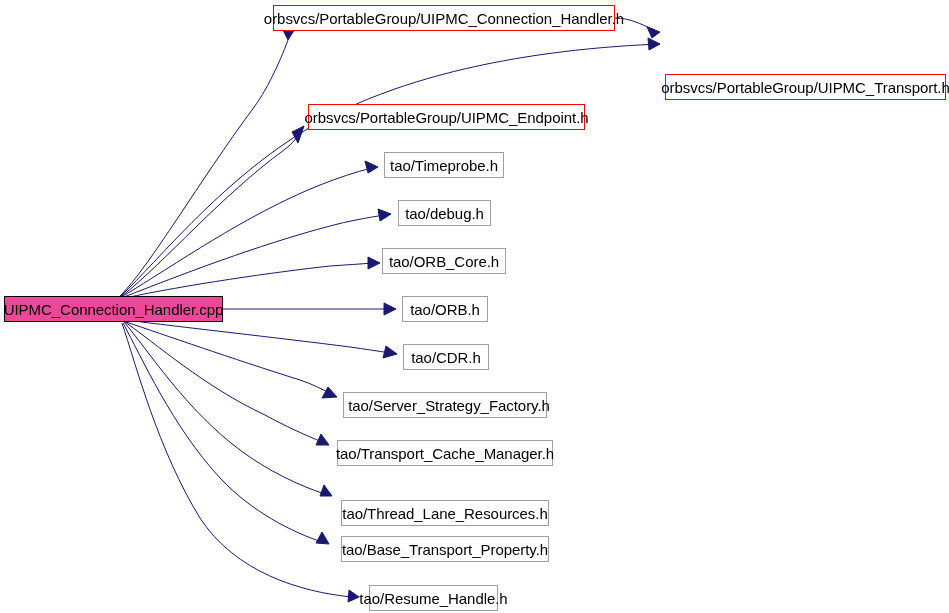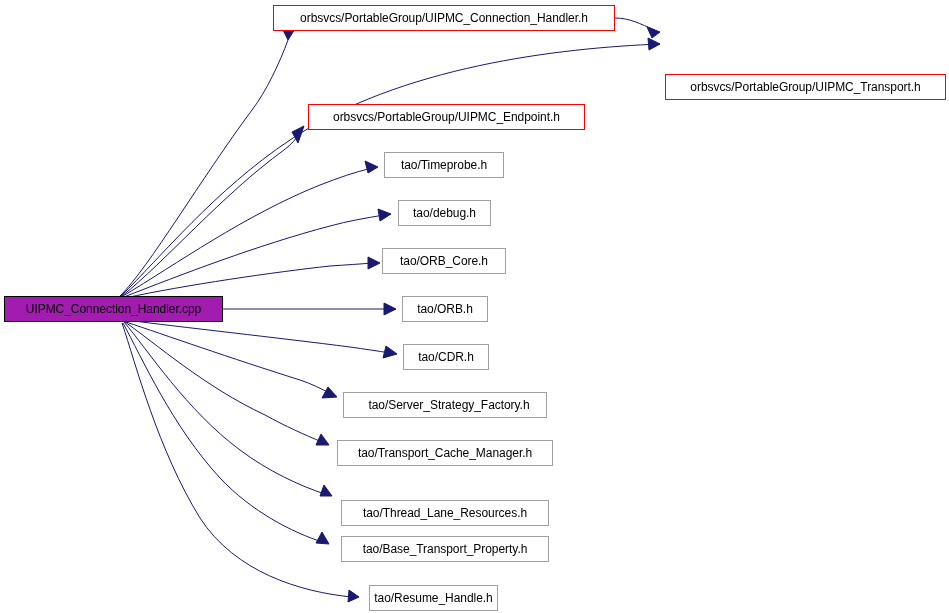--- a/index.html
+++ b/index.html
@@ -36,31 +36,31 @@
     position: absolute;
     box-sizing: border-box;
     display: flex;
     align-items: center;
     justify-content: center;
     background: #ffffff;
     border: 1px solid #a0a0a0;
     white-space: nowrap;
   }
   .node-box.root {
-    background: #a21caf;
+    background: #ec4899;
     border: 1px solid #000000;
     justify-content: center;
   }
   .node-box.ext {
     background: #ffffff;
     border: 1px solid #ff0000;
   }
   .node-label {
     font-family: "Liberation Sans", sans-serif;
-    font-size: 12px;
+    font-size: 15px;
     color: #000000;
     line-height: 1;
     letter-spacing: -0.05px;
     padding: 0 6px;
   }
 </style>
 </head>
 <body>
 
 <div id="graph-root">

